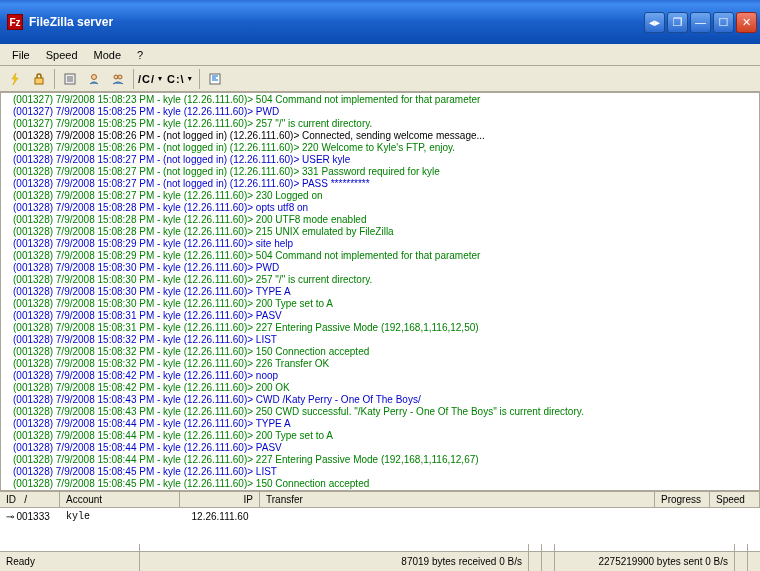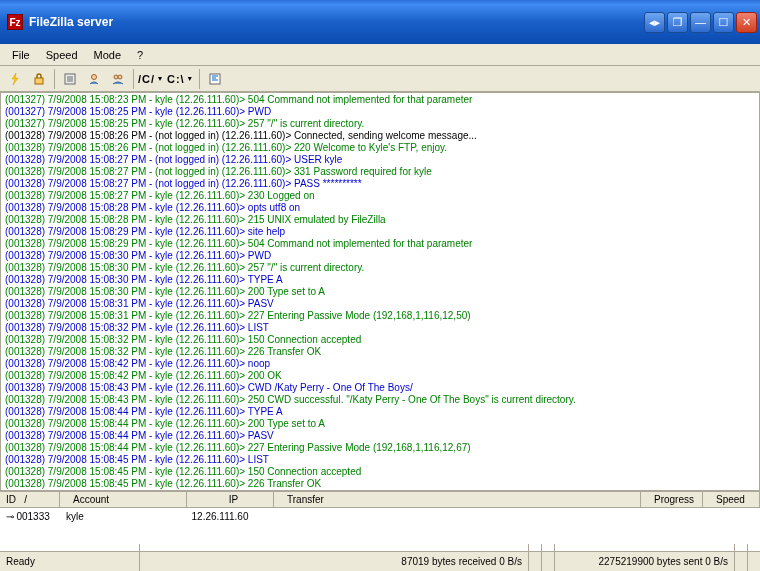--- a/index.html
+++ b/index.html
@@ -11,37 +11,37 @@
 .win-btn { width: 21px; height: 21px; background: linear-gradient(to bottom, #6ea7f0, #2c6ad0); border: 1px solid #1a4a90; border-radius: 3px; display: flex; align-items: center; justify-content: center; color: white; font-size: 11px; cursor: pointer; }
 .win-btn.close { background: linear-gradient(to bottom, #f08070, #d04020); border-color: #a02010; }
 .menubar { height: 22px; background: #ece9d8; display: flex; align-items: center; padding: 0 4px; font-size: 11px; border-bottom: 1px solid #aca899; }
 .menu-item { padding: 2px 8px; cursor: pointer; }
 .toolbar { height: 26px; background: #ece9d8; display: flex; align-items: center; padding: 2px 4px; gap: 2px; border-bottom: 1px solid #aca899; }
 .tb-btn { width: 22px; height: 22px; border: 1px solid transparent; display: flex; align-items: center; justify-content: center; cursor: pointer; font-size: 14px; }
 .tb-sep { width: 1px; height: 20px; background: #aca899; margin: 0 2px; }
 .tb-text { font-size: 11px; font-weight: bold; letter-spacing: 1px; padding: 0 2px; }
 .tb-dd { font-size: 8px; padding-left: 1px; }
 .log-area { flex: 1; background: white; overflow-y: scroll; padding: 1px 4px; font-size: 10px; line-height: 12px; font-family: Tahoma, sans-serif; border: 1px solid #aca899; margin: 0; }
-.log-line { white-space: nowrap; }
+.log-line { white-space: nowrap; margin-left: 8px; }
 .c-green { color: #008000; }
 .c-blue { color: #0000cc; }
 .c-black { color: #000; }
 .conn-area { height: 60px; background: white; border-top: 1px solid #aca899; display: flex; flex-direction: column; }
-.conn-header { display: flex; background: #ece9d8; border-bottom: 1px solid #aca899; font-size: 10px; gap: 7px; }
+.conn-header { display: flex; background: #ece9d8; border-bottom: 1px solid #aca899; font-size: 10px; }
 .conn-col { padding: 2px 6px; border-right: 1px solid #aca899; }
 .conn-col.id { width: 60px; }
 .conn-col.acct { width: 120px; }
-.conn-col.ip { width: 80px; text-align: center; }
+.conn-col.ip { width: 80px; text-align: right; }
 .conn-col.transfer { flex: 1; }
 .conn-col.prog { width: 55px; }
 .conn-col.speed { width: 50px; }
 .conn-row { display: flex; font-size: 10px; padding: 2px 0; }
 .conn-cell { padding: 1px 6px; }
 .conn-cell.id { width: 60px; display: flex; align-items: center; gap: 2px; }
-.conn-cell.acct { width: 120px; }
+.conn-cell.acct { width: 120px; font-family: Liberation Mono, monospace; }
 .conn-cell.ip { width: 80px; text-align: center; }
 .statusbar { height: 20px; background: #ece9d8; border-top: 1px solid #aca899; display: flex; align-items: center; font-size: 10px; }
 .status-cell { padding: 18px 6px; border-right: 1px solid #aca899; height: 100%; display: flex; align-items: center; }
 .status-cell.ready { width: 140px; }
 .status-cell.recv { flex: 1; text-align: right; justify-content: flex-end; }
 .status-dot { width:8px; height:8px; border-radius:50%; margin: 0 1px; }
 .dot-g{background:#0a0;} .dot-r{background:#c00;}
 svg { display: block; }
 </style>
 </head>
@@ -124,20 +124,21 @@
     <div class="log-line c-green">(001327) 7/9/2008 15:08:23 PM - kyle (12.26.111.60)&gt; 504 Command not implemented for that parameter</div>
     <div class="log-line c-blue">(001327) 7/9/2008 15:08:25 PM - kyle (12.26.111.60)&gt; PWD</div>
     <div class="log-line c-green">(001327) 7/9/2008 15:08:25 PM - kyle (12.26.111.60)&gt; 257 "/" is current directory.</div>
     <div class="log-line c-black">(001328) 7/9/2008 15:08:26 PM - (not logged in) (12.26.111.60)&gt; Connected, sending welcome message...</div>
     <div class="log-line c-green">(001328) 7/9/2008 15:08:26 PM - (not logged in) (12.26.111.60)&gt; 220 Welcome to Kyle's FTP, enjoy.</div>
     <div class="log-line c-blue">(001328) 7/9/2008 15:08:27 PM - (not logged in) (12.26.111.60)&gt; USER kyle</div>
     <div class="log-line c-green">(001328) 7/9/2008 15:08:27 PM - (not logged in) (12.26.111.60)&gt; 331 Password required for kyle</div>
     <div class="log-line c-blue">(001328) 7/9/2008 15:08:27 PM - (not logged in) (12.26.111.60)&gt; PASS **********</div>
     <div class="log-line c-green">(001328) 7/9/2008 15:08:27 PM - kyle (12.26.111.60)&gt; 230 Logged on</div>
     <div class="log-line c-blue">(001328) 7/9/2008 15:08:28 PM - kyle (12.26.111.60)&gt; opts utf8 on</div>
+    <div class="log-line c-green">(001328) 7/9/2008 15:08:28 PM - kyle (12.26.111.60)&gt; 200 UTF8 mode enabled</div>
     <div class="log-line c-green">(001328) 7/9/2008 15:08:28 PM - kyle (12.26.111.60)&gt; 215 UNIX emulated by FileZilla</div>
     <div class="log-line c-blue">(001328) 7/9/2008 15:08:29 PM - kyle (12.26.111.60)&gt; site help</div>
     <div class="log-line c-green">(001328) 7/9/2008 15:08:29 PM - kyle (12.26.111.60)&gt; 504 Command not implemented for that parameter</div>
     <div class="log-line c-blue">(001328) 7/9/2008 15:08:30 PM - kyle (12.26.111.60)&gt; PWD</div>
     <div class="log-line c-green">(001328) 7/9/2008 15:08:30 PM - kyle (12.26.111.60)&gt; 257 "/" is current directory.</div>
     <div class="log-line c-blue">(001328) 7/9/2008 15:08:30 PM - kyle (12.26.111.60)&gt; TYPE A</div>
     <div class="log-line c-green">(001328) 7/9/2008 15:08:30 PM - kyle (12.26.111.60)&gt; 200 Type set to A</div>
     <div class="log-line c-blue">(001328) 7/9/2008 15:08:31 PM - kyle (12.26.111.60)&gt; PASV</div>
     <div class="log-line c-green">(001328) 7/9/2008 15:08:31 PM - kyle (12.26.111.60)&gt; 227 Entering Passive Mode (192,168,1,116,12,50)</div>
     <div class="log-line c-blue">(001328) 7/9/2008 15:08:32 PM - kyle (12.26.111.60)&gt; LIST</div>

